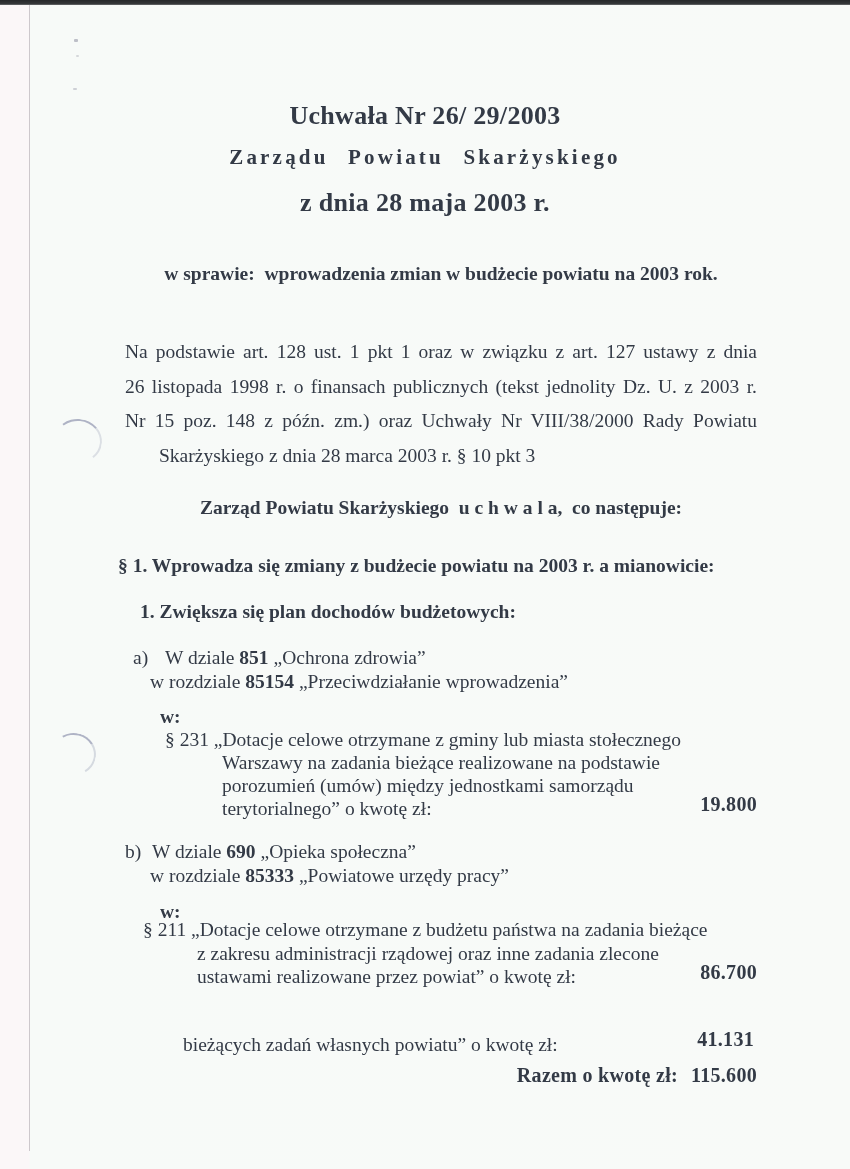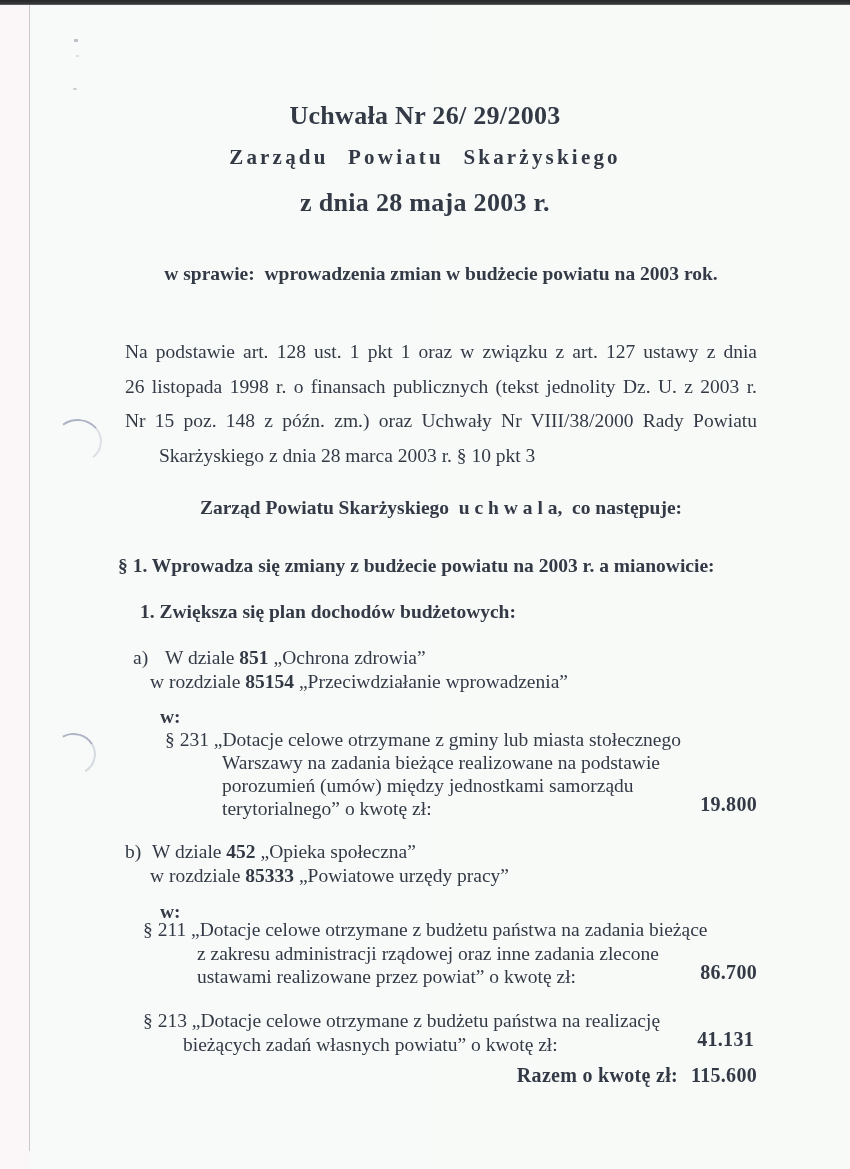--- a/index.html
+++ b/index.html
@@ -76,31 +76,30 @@
 
   <div class="t b" style="left:160px;top:706px;">w:</div>
 
   <div class="t" style="left:165px;top:729px;">§ 231 „Dotacje celowe otrzymane z gminy lub miasta stołecznego</div>
   <div class="t" style="left:222px;top:752px;">Warszawy na zadania bieżące realizowane na podstawie</div>
   <div class="t" style="left:222px;top:798px;">terytorialnego” o kwotę zł:</div>
   <div class="t" style="left:222px;top:775px;">porozumień (umów) między jednostkami samorządu</div>
   <div class="t amount" style="right:93px;top:793px;">19.800</div>
 
   <div class="t" style="left:125px;top:841px;">b)</div>
-  <div class="t" style="left:152px;top:841px;"><span>W dziale </span><span class="b">452</span><span> „Opieka społeczna”</span></div>
+  <div class="t" style="left:152px;top:841px;"><span>W dziale </span><span class="b">690</span><span> „Opieka społeczna”</span></div>
   <div class="t" style="left:150px;top:865px;"><span>w rozdziale </span><span class="b">85333</span><span> „Powiatowe urzędy pracy”</span></div>
 
   <div class="t b" style="left:160px;top:901px;">w:</div>
 
   <div class="t" style="left:143px;top:919px;">§ 211 „Dotacje celowe otrzymane z budżetu państwa na zadania bieżące</div>
   <div class="t" style="left:197px;top:943px;">z zakresu administracji rządowej oraz inne zadania zlecone</div>
   <div class="t" style="left:197px;top:966px;">ustawami realizowane przez powiat” o kwotę zł:</div>
   <div class="t amount" style="right:93px;top:961px;">86.700</div>
 
-  <div class="t" style="left:143px;top:1010px;">§ 213 „Dotacje celowe otrzymane z budżetu państwa na realizację</div>
   <div class="t" style="left:183px;top:1034px;">bieżących zadań własnych powiatu” o kwotę zł:</div>
   <div class="t amount" style="right:96px;top:1028px;">41.131</div>
 
   <div class="t total-row" style="right:93px;top:1064px;">
     <span class="amount">Razem o kwotę zł:</span>
     <span class="amount">115.600</span>
   </div>
 
 </div>
 

